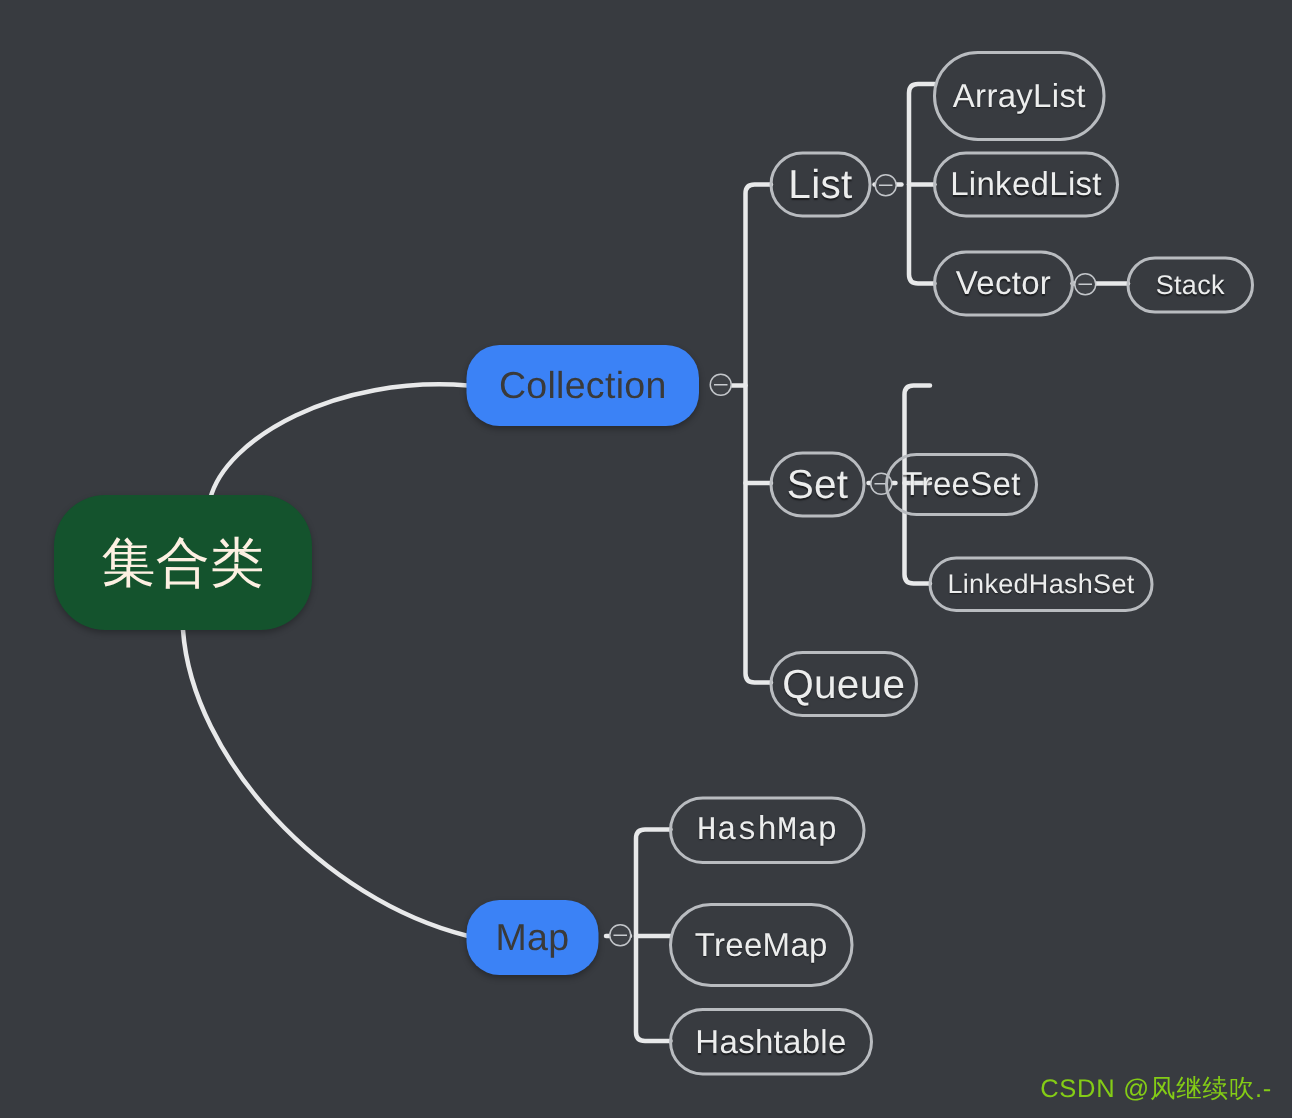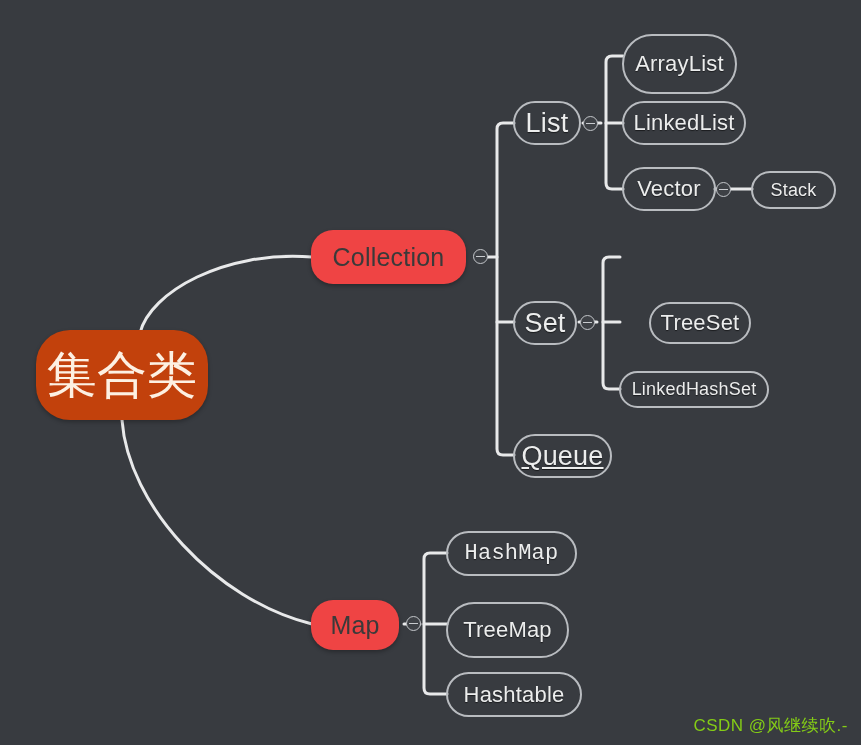--- a/index.html
+++ b/index.html
@@ -28,30 +28,30 @@
     position: absolute;
     box-sizing: border-box;
     display: flex;
     align-items: center;
     justify-content: center;
     white-space: nowrap;
     letter-spacing: .2px;
   }
   
   .node.root {
-    background: #c2410c;
+    background: #14532d;
     color: #fdf0e2;
     border-radius: 34px;
-    font-size: 50px;
+    font-size: 36px;
     font-weight: 400;
     box-shadow: 0 2px 4px rgba(0,0,0,.28);
   }
   
   .node.filled {
-    background: #ef4444;
+    background: #3b82f6;
     color: #3a3a3a;
     border-radius: 22px;
     font-size: 25px;
     box-shadow: 0 2px 4px rgba(0,0,0,.30);
   }
   
   .node.outline {
     background: transparent;
     color: #eceded;
     border: 2px solid #b9bcc0;
@@ -140,40 +140,40 @@
   <div class="node outline mid" style="left:513px; top:101px; width:68px; height:44px;">
     <span>List</span>
   </div>
   <div class="toggle" style="left:583px; top:116px;"></div>
 
   <div class="node outline mid" style="left:513px; top:301px; width:64px; height:44px;">
     <span>Set</span>
   </div>
   <div class="toggle" style="left:580px; top:315px;"></div>
 
-  <div class="node outline mid" style="left:513px; top:434px; width:99px; height:44px;text-decoration:underline;">
+  <div class="node outline mid" style="left:513px; top:434px; width:99px; height:44px;">
     <span>Queue</span>
   </div>
 
   <div class="node outline" style="left:622px; top:34px; width:115px; height:60px;">
     <span>ArrayList</span>
   </div>
   <div class="node outline" style="left:622px; top:101px; width:124px; height:44px;">
     <span>LinkedList</span>
   </div>
   <div class="node outline" style="left:622px; top:167px; width:94px; height:44px;">
     <span>Vector</span>
   </div>
   <div class="toggle" style="left:716px; top:182px;"></div>
 
   <div class="node outline small" style="left:751px; top:171px; width:85px; height:38px;">
     <span>Stack</span>
   </div>
 
-  <div class="node outline" style="left:649px; top:302px; width:102px; height:42px;">
+  <div class="node outline" style="left:590px; top:302px; width:102px; height:42px;">
     <span>TreeSet</span>
   </div>
   <div class="node outline small" style="left:619px; top:371px; width:150px; height:37px;">
     <span>LinkedHashSet</span>
   </div>
 
   <div class="node outline" style="left:446px; top:531px; width:131px; height:45px;font-family:Liberation Mono, monospace;">
     <span>HashMap</span>
   </div>
   <div class="node outline" style="left:446px; top:602px; width:123px; height:56px;">

